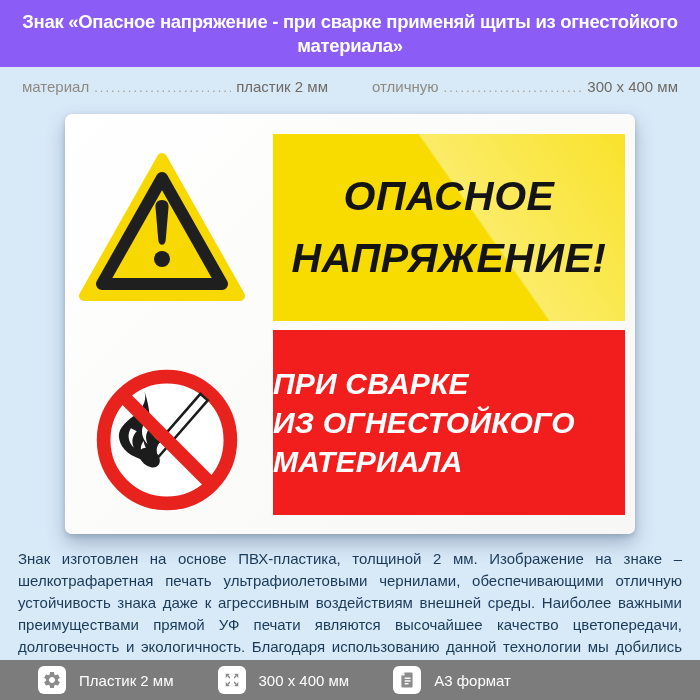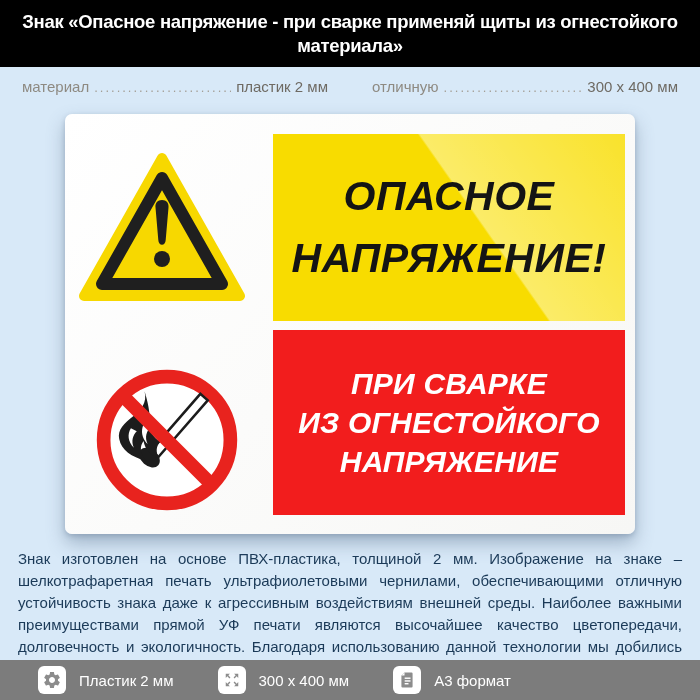--- a/index.html
+++ b/index.html
@@ -5,21 +5,21 @@
   html,body{margin:0;padding:0;}
   body{
     width:700px;height:700px;overflow:hidden;
     background:#d8e9f8;
     font-family:"Liberation Sans", sans-serif;
     display:flex;flex-direction:column;
   }
   
   .header{
     height:67px;flex:0 0 67px;
-    background:#000000;
+    background:#8b5cf6;
     display:flex;align-items:center;justify-content:center;
   }
   .header .title{
     max-width:676px;
     color:#ffffff;
     font-size:18.5px;font-weight:700;letter-spacing:-0.3px;
     line-height:24px;text-align:center;
   }
   
   .specs{
@@ -60,21 +60,21 @@
   }
   .panel-yellow span{
     display:block;position:relative;z-index:1;
     color:#141414;font-weight:700;font-style:italic;
     font-size:41px;line-height:53px;letter-spacing:.5px;
     text-align:center;
   }
   .panel-red{
     position:absolute;left:208px;top:216px;width:352px;height:185px;
     background:#f21d1d;
-    display:flex;flex-direction:column;align-items:center;justify-content:center;
+    display:flex;flex-direction:column;align-items:flex-start;justify-content:center;
   }
   .panel-red span{
     display:block;
     color:#ffffff;font-weight:700;font-style:italic;
     font-size:30px;line-height:39px;letter-spacing:.2px;
     text-align:center;white-space:nowrap;
   }
   
   .desc{
     flex:0 0 125px;height:125px;box-sizing:border-box;
@@ -139,21 +139,21 @@
       <ellipse cx="62" cy="98" rx="8.5" ry="12" transform="rotate(-49 62 98)" fill="#1c1c1c"></ellipse>
       <path d="M57 30 C60 42 53 49 46 55 C36 63 29 69 31 79 C33 90 44 98 58 101 C52 93 52 86 56 81 C57 89 63 96 72 99 C68 92 69 86 73 82 C66 77 61 70 62 61 C63 52 60 40 57 30 Z" fill="#1c1c1c"></path>
       <path d="M43 68 C39 74 40 82 46 88 C43 81 45 75 49 71 Z" fill="#ffffff"></path>
       <path d="M56 64 C53 70 54 78 60 84 C57 77 59 71 63 67 Z" fill="#ffffff"></path>
       <line x1="30.5" y1="30.5" x2="129.5" y2="129.5" stroke="#e8231e" stroke-width="14"></line>
     </svg>
 
     <div class="panel-red">
       <span>ПРИ СВАРКЕ</span>
       <span>ИЗ ОГНЕСТОЙКОГО</span>
-      <span>НАПРЯЖЕНИЕ</span>
+      <span>МАТЕРИАЛА</span>
     </div>
 
   </div>
 </div>
 
 <div class="desc">Знак изготовлен на основе ПВХ-пластика, толщиной 2 мм. Изображение на знаке – шелкотрафаретная печать ультрафиолетовыми чернилами, обеспечивающими отличную устойчивость знака даже к агрессивным воздействиям внешней среды. Наиболее важными преимуществами прямой УФ печати являются высочайшее качество цветопередачи, долговечность и экологичность. Благодаря использованию данной технологии мы добились невысокой стоимости и увеличенного срока службы – до 5 лет вне помещения</div>
 
 <div class="footer">
 
   <div class="badge">

